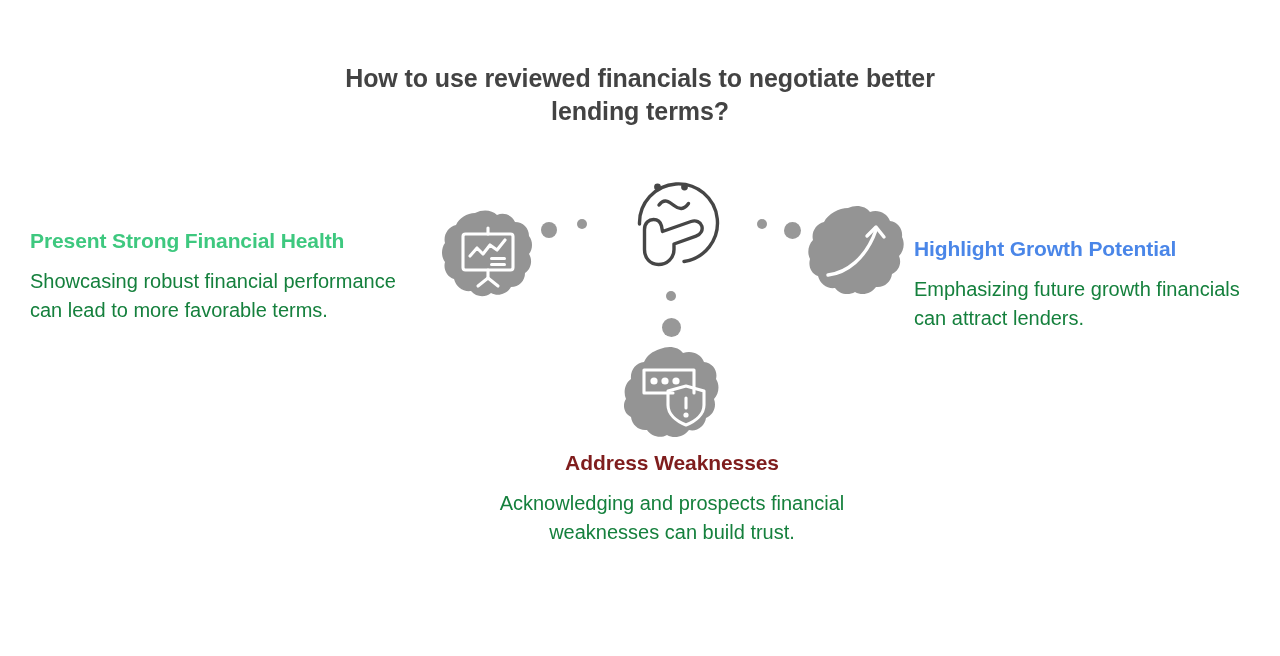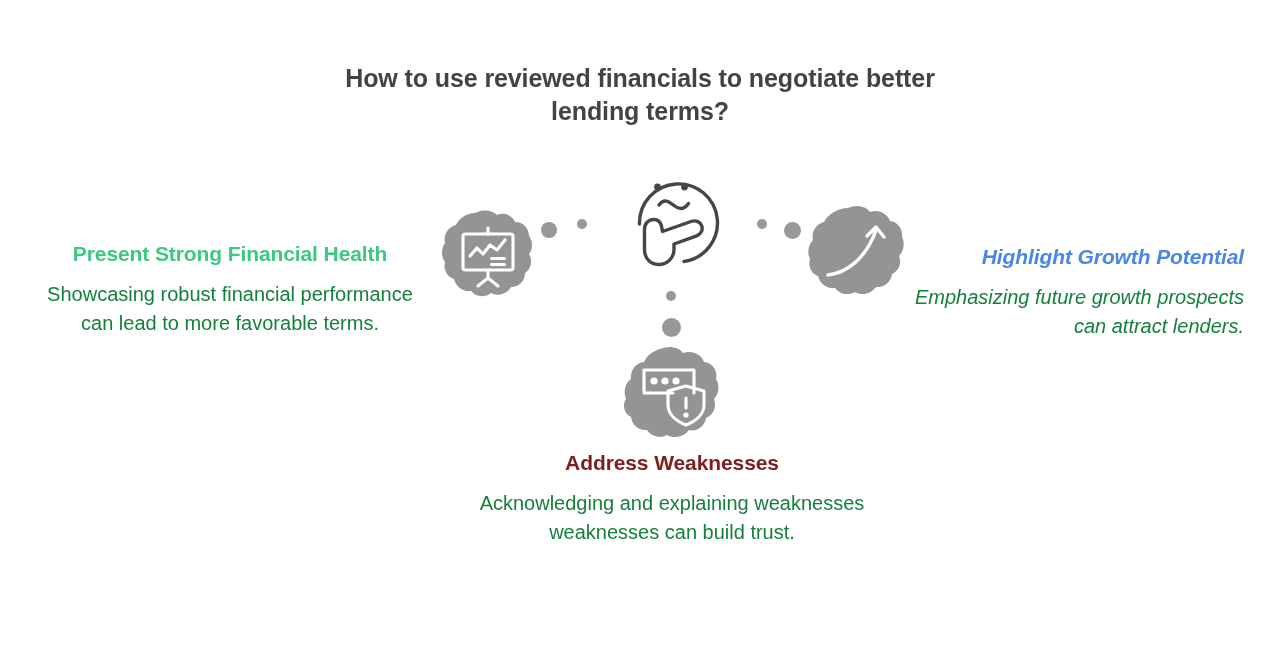--- a/index.html
+++ b/index.html
@@ -81,32 +81,31 @@
   .block p {
     margin: 0;
     font-size: 20px;
     line-height: 1.45;
     color: #15803d;
     font-weight: normal;
   }
 
   .block-left {
     left: 30px;
-    top: 241px;
+    top: 228px;
     width: 400px;
-    text-align: center;
+    text-align: left;
   }
   .block-left h3 { color: #3ec87f; }
 
   .block-right {
     left: 914px;
-    top: 244px;
+    top: 236px;
     width: 330px;
-    text-align: right;
-    font-style: italic;
+    text-align: left;
   }
   .block-right h3 { color: #4a86e8; }
 
   .block-bottom {
     left: 472px;
     top: 450px;
     width: 400px;
     text-align: center;
   }
   .block-bottom h3 { color: #7f1d1d; }
@@ -194,21 +193,21 @@
     </svg>
   </div>
 
   <div class="block block-left">
     <h3>Present Strong Financial Health</h3>
     <p>Showcasing robust financial performance can lead to more favorable terms.</p>
   </div>
 
   <div class="block block-right">
     <h3>Highlight Growth Potential</h3>
-    <p>Emphasizing future growth prospects can attract lenders.</p>
+    <p>Emphasizing future growth financials can attract lenders.</p>
   </div>
 
   <div class="block block-bottom">
     <h3>Address Weaknesses</h3>
-    <p>Acknowledging and explaining weaknesses weaknesses can build trust.</p>
+    <p>Acknowledging and prospects financial weaknesses can build trust.</p>
   </div>
 
 </div>
 
 </body></html>

